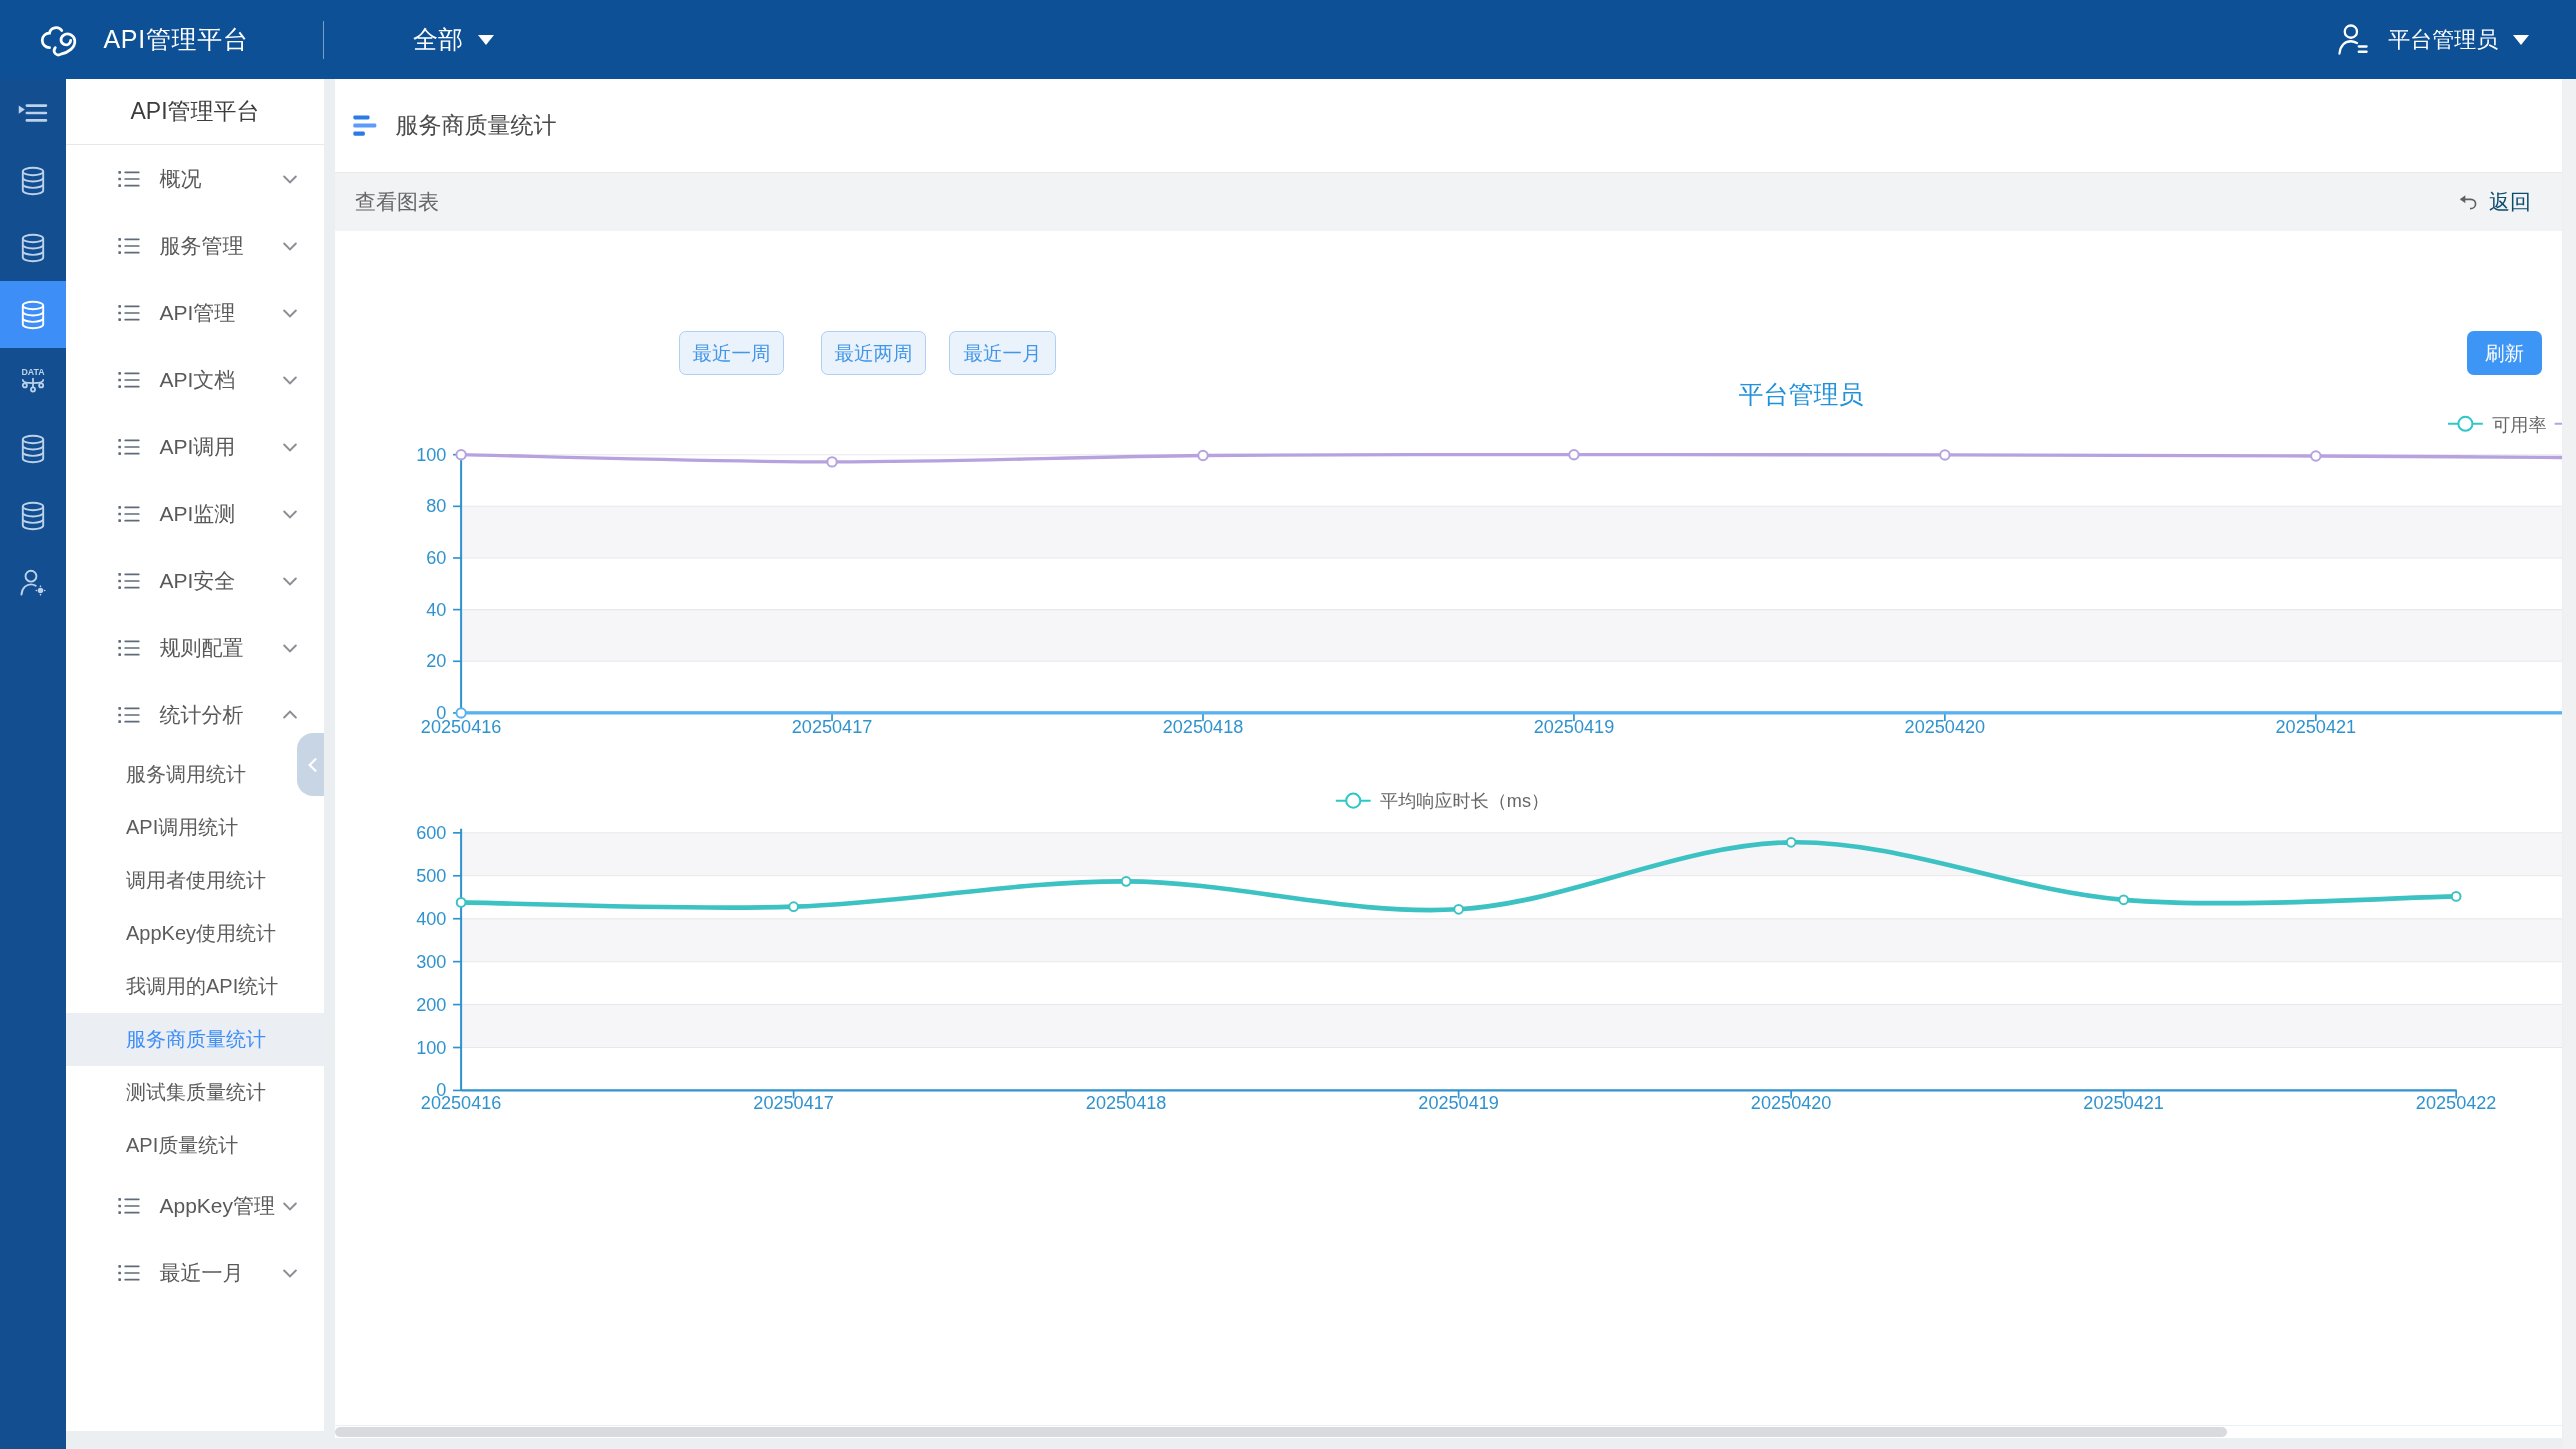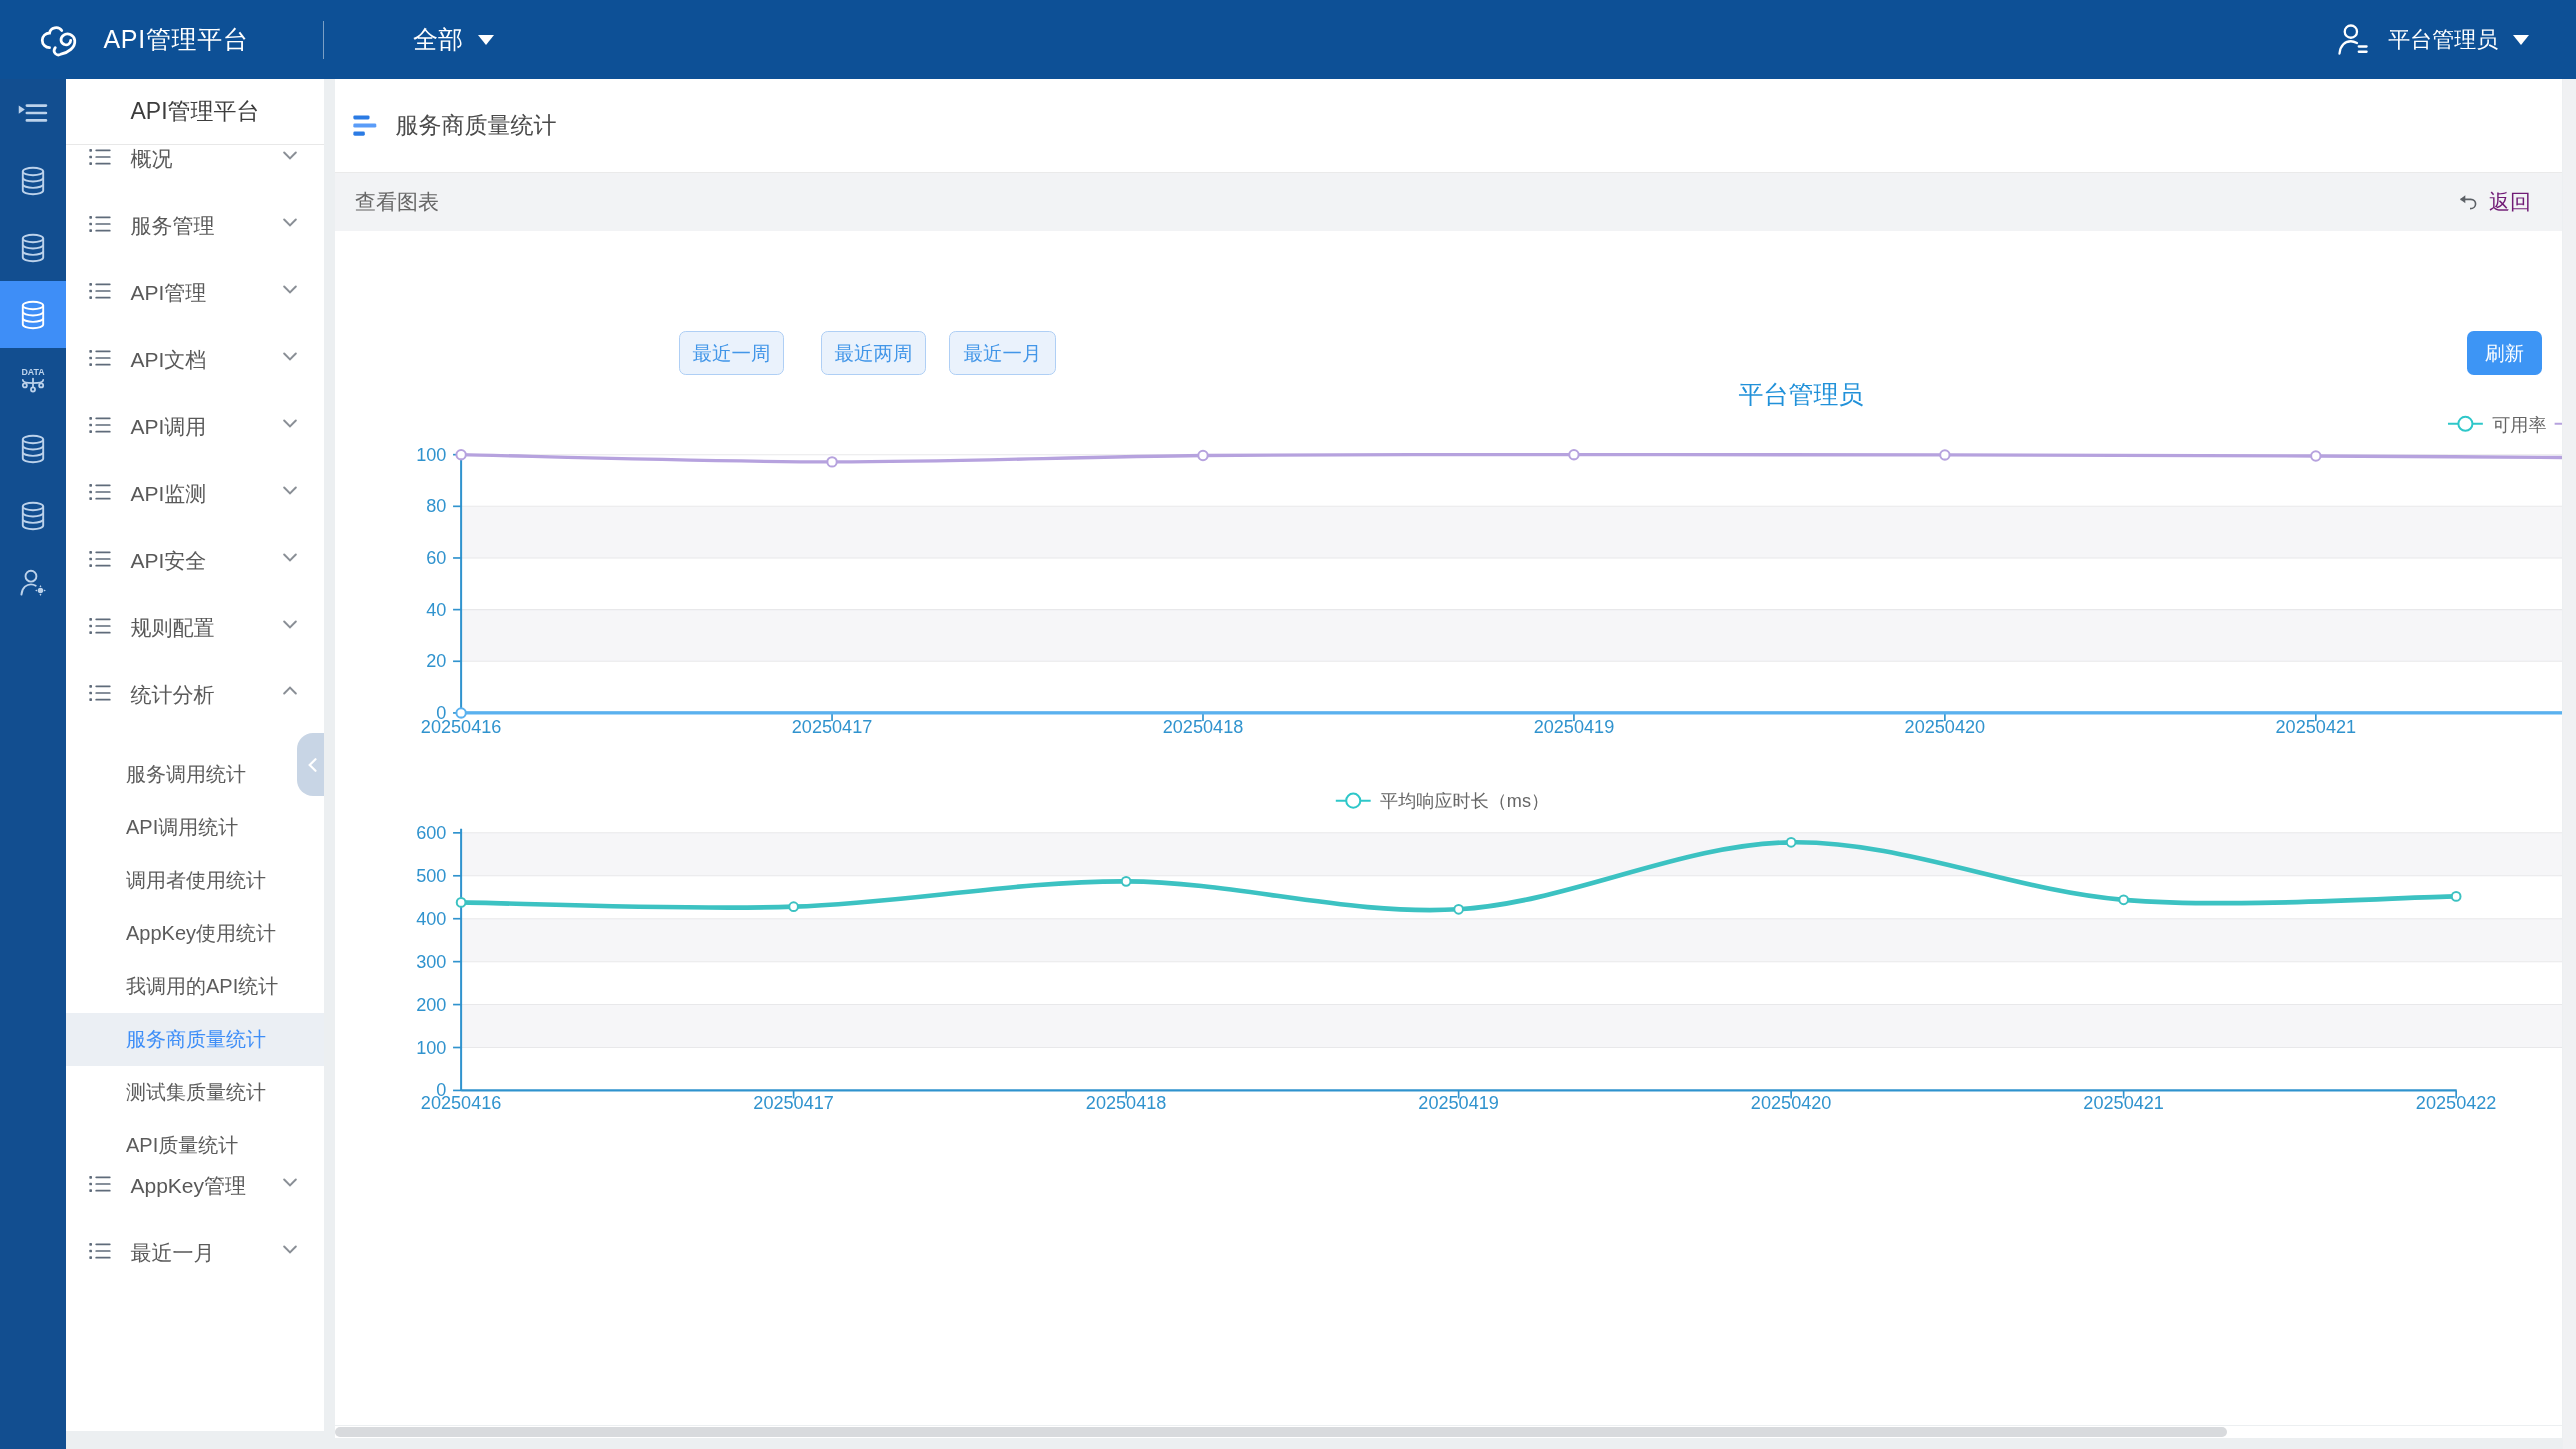--- a/index.html
+++ b/index.html
@@ -21,38 +21,38 @@
   
   .rail { position:absolute; left:0; top:79px; width:66px; height:1370px; background:#124E90; z-index:20; }
   .rail-item { position:absolute; left:0; width:66px; height:67px; display:flex; align-items:center; justify-content:center; color:#BCD2EB; cursor:pointer; }
   .rail-item.active { background:#3E8EF7; color:#fff; }
   .rail-item svg { width:34px; height:34px; }
 
   
   .sidebar { position:absolute; left:66px; top:79px; width:258px; height:1352px; background:#fff; z-index:10; }
   .sb-title { height:66px; display:flex; align-items:center; justify-content:center; font-size:23px; color:#3c3c3c; border-bottom:1.3px solid #E8E8E8; }
   .menu { position:relative; }
-  .menu-item { height:67px; display:flex; align-items:flex-start; padding:0 24px 0 21.5px; cursor:pointer; }
+  .menu-item { height:67px; display:flex; align-items:center; padding:0 24px 0 21.5px; cursor:pointer;margin-left:29px; }
   .menu-item .mi-icon { width:24px; height:24px; flex:none; color:#5f6b7a; }
   .menu-item .mi-label { font-size:21px; color:#595959; margin-left:19px; flex:1; }
   .menu-item .mi-chevron { width:20px; height:20px; color:#8a8f96; flex:none; transition:transform .2s; }
   .menu-item .mi-chevron.up { transform:rotate(180deg); }
   .sub-item { height:53px; display:flex; align-items:center; padding-left:60px; font-size:20px; color:#5c5c5c; cursor:pointer; }
   .sub-item.selected { background:#EBEFF4; color:#3E8EF7; }
   .collapse-pill { position:absolute; left:297px; top:733px; width:27px; height:63px; background:#C8D5E5; border-radius:16px 0 0 16px; z-index:12; display:flex; align-items:center; justify-content:flex-end; cursor:pointer; }
   .collapse-pill svg { width:20px; height:20px; color:#fff; margin-right:1.3px; }
 
   
   .card { position:absolute; left:335px; top:79px; width:2227px; height:1346px; background:#fff; z-index:5; }
   .page-head { height:94px; display:flex; align-items:center; padding-left:17.4px; border-bottom:1.3px solid #EAEAEA; }
   .page-head-icon { width:27px; height:27px; margin-right:16px; }
   .page-title { font-size:23px; color:#4a4a4a; font-weight:500; }
   .toolbar { height:58px; background:#F2F3F5; display:flex; align-items:center; padding:0 31px 0 20px; }
   .toolbar-left { font-size:21px; color:#666;text-align:center; }
-  .toolbar-back { margin-left:auto; display:flex; align-items:center; color:#701a75; font-size:21px; cursor:pointer;justify-content:space-between; }
+  .toolbar-back { margin-left:auto; display:flex; align-items:center; color:#0c4a6e; font-size:21px; cursor:pointer;justify-content:space-between; }
   .toolbar-back svg { width:24px; height:24px; margin-right:9.4px; color:#5c6066; }
 
   .range-btn { position:absolute; top:252px; height:44px; border:1.3px solid #AFCFF5; background:#EAF2FC; color:#4296E8; font-size:19.5px; border-radius:6.7px; display:flex; align-items:center; justify-content:center; cursor:pointer; font-family:inherit; }
   .refresh-btn { position:absolute; top:252px; left:2132px; width:75px; height:44px; background:#3D95F5; border:none; border-radius:6.7px; color:#fff; font-size:19.5px; display:flex; align-items:center; justify-content:center; cursor:pointer; font-family:inherit; }
 
   .chart-title { position:absolute; left:1231px; top:299px; width:470px; text-align:center; font-size:25px; color:#2191D9; }
   .chart-svg { position:absolute; left:0; width:2227px; height:376px; }
   #chart1 { top:295px; }
   #chart2 { top:698px; }
 

